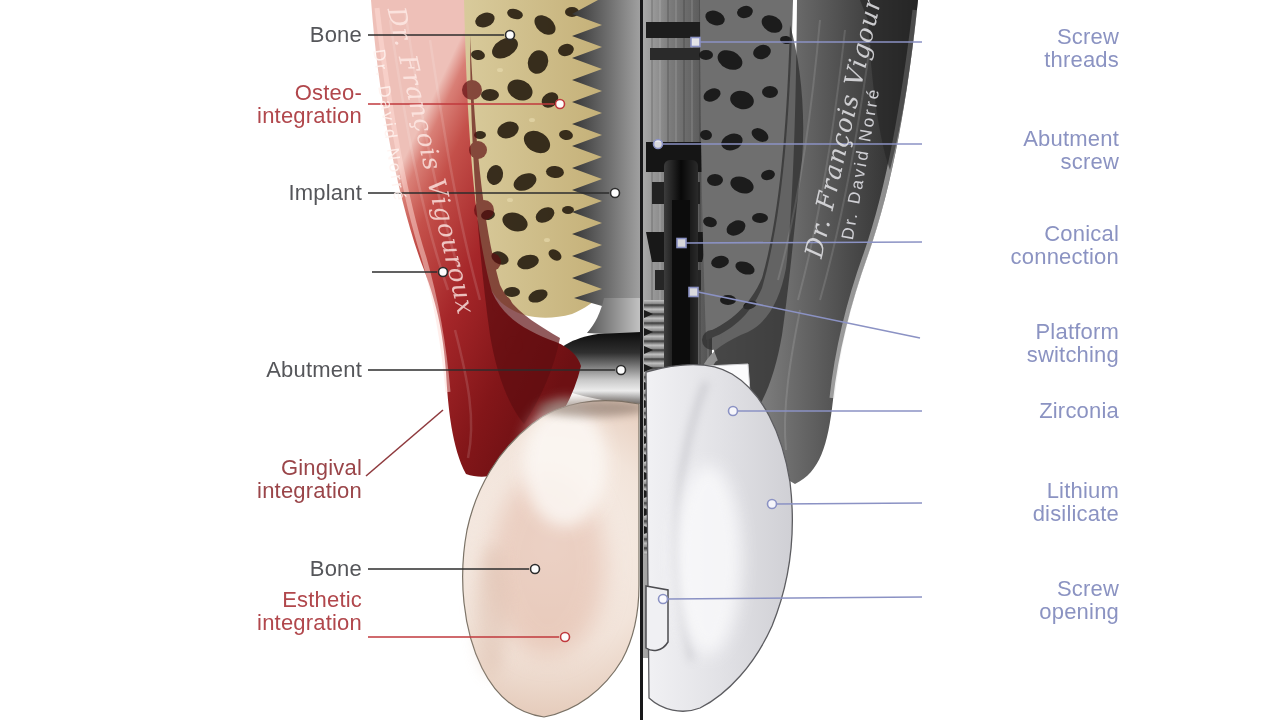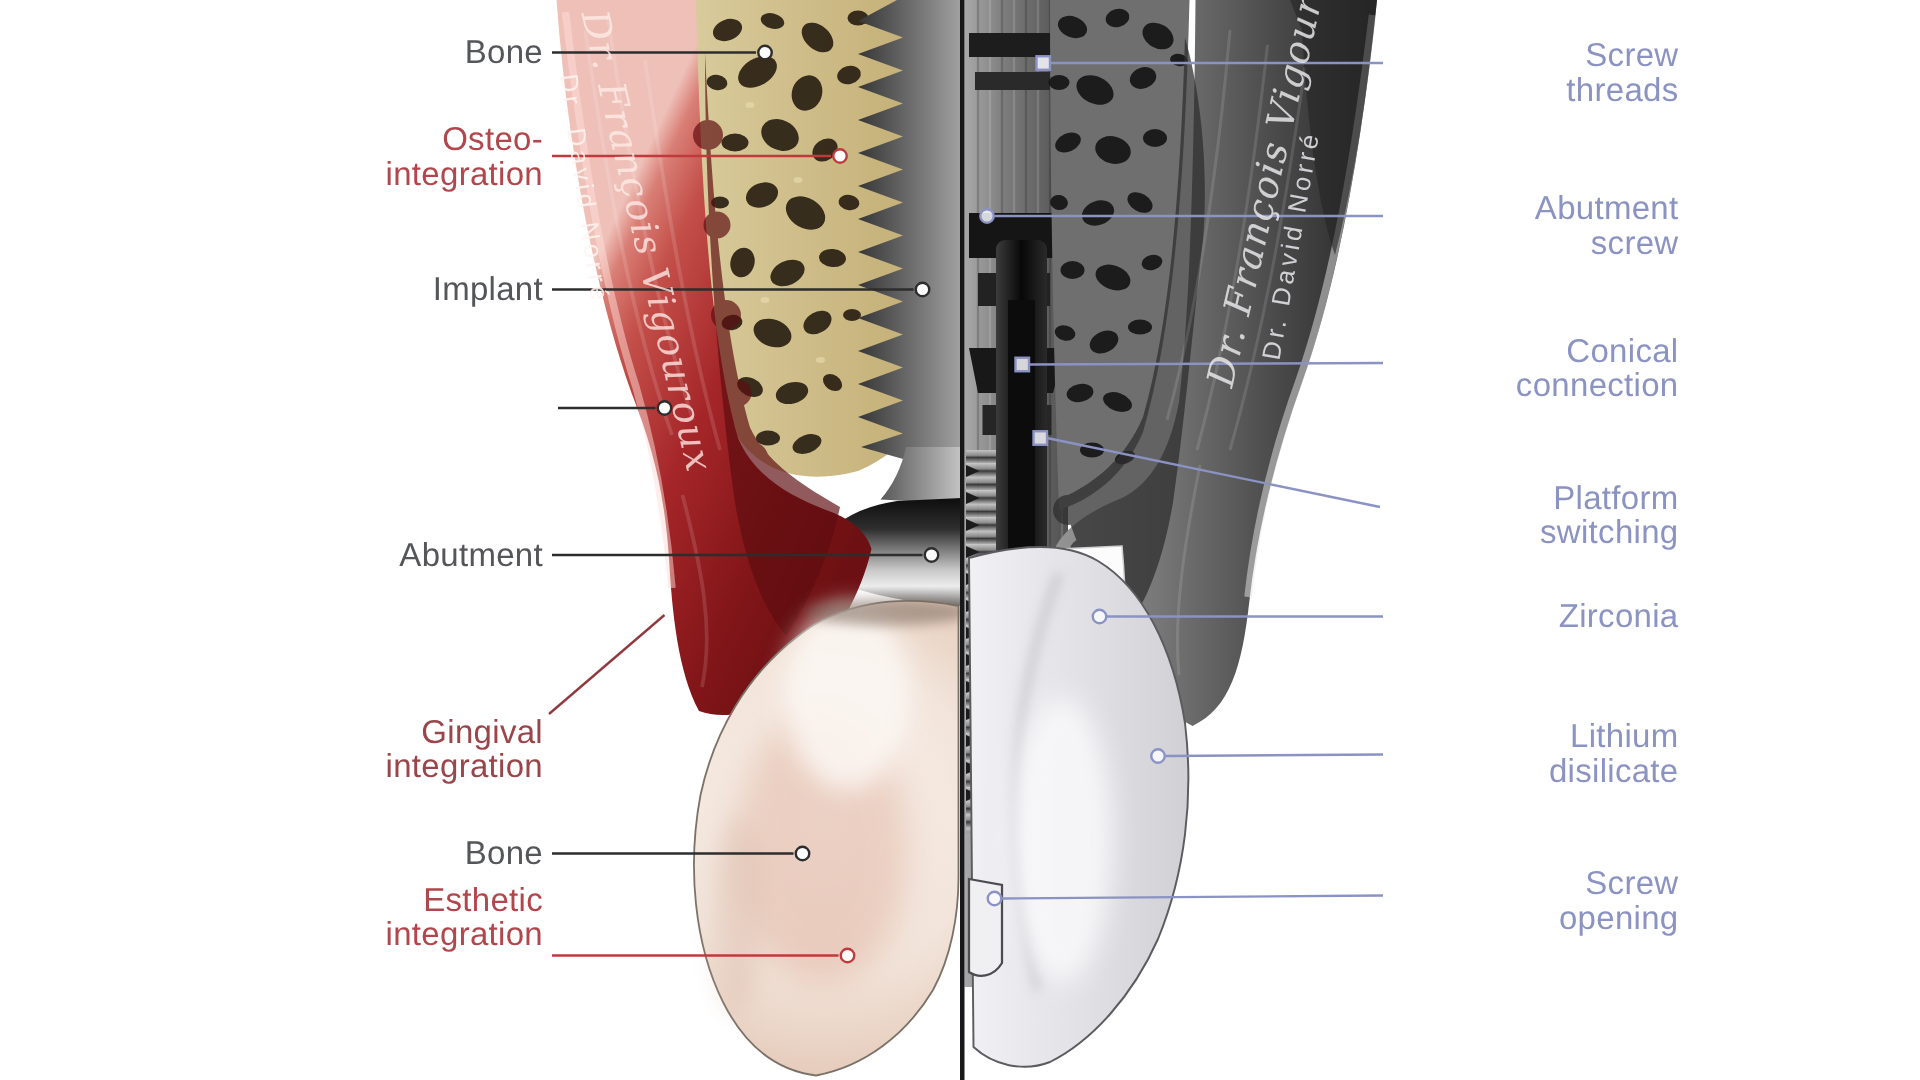--- a/index.html
+++ b/index.html
@@ -329,21 +329,21 @@
   <div class="lbl lbl-left red" style="top:81px">
     <div>Osteo-</div>
     <div>integration</div>
   </div>
   <div class="lbl lbl-left" style="top:181px">
     <div>Implant</div>
   </div>
   <div class="lbl lbl-left" style="top:358px">
     <div>Abutment</div>
   </div>
-  <div class="lbl lbl-left darkred" style="top:476px">
+  <div class="lbl lbl-left darkred" style="top:456px">
     <div>Gingival</div>
     <div>integration</div>
   </div>
   <div class="lbl lbl-left" style="top:557px">
     <div>Bone</div>
   </div>
   <div class="lbl lbl-left red" style="top:588px">
     <div>Esthetic</div>
     <div>integration</div>
   </div>

